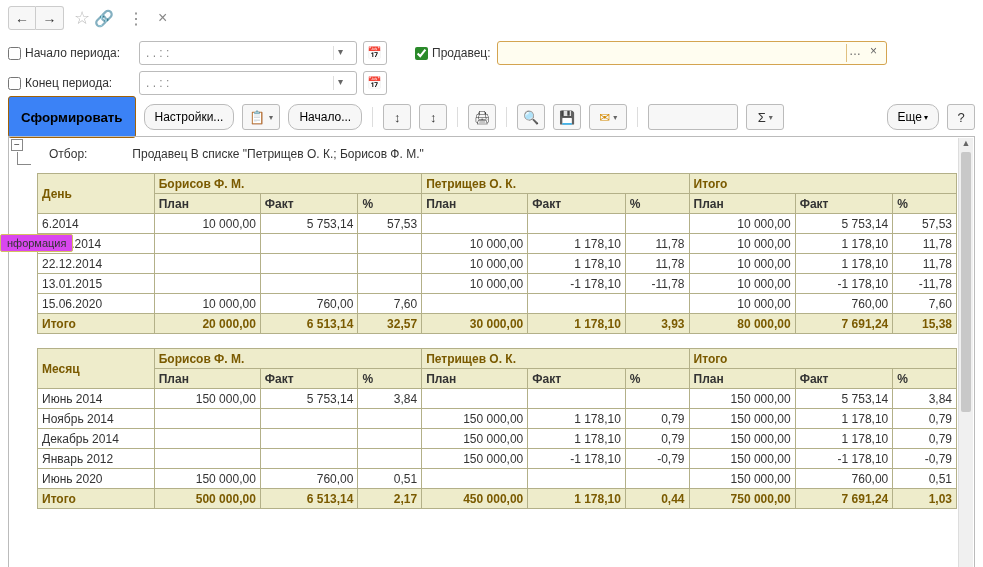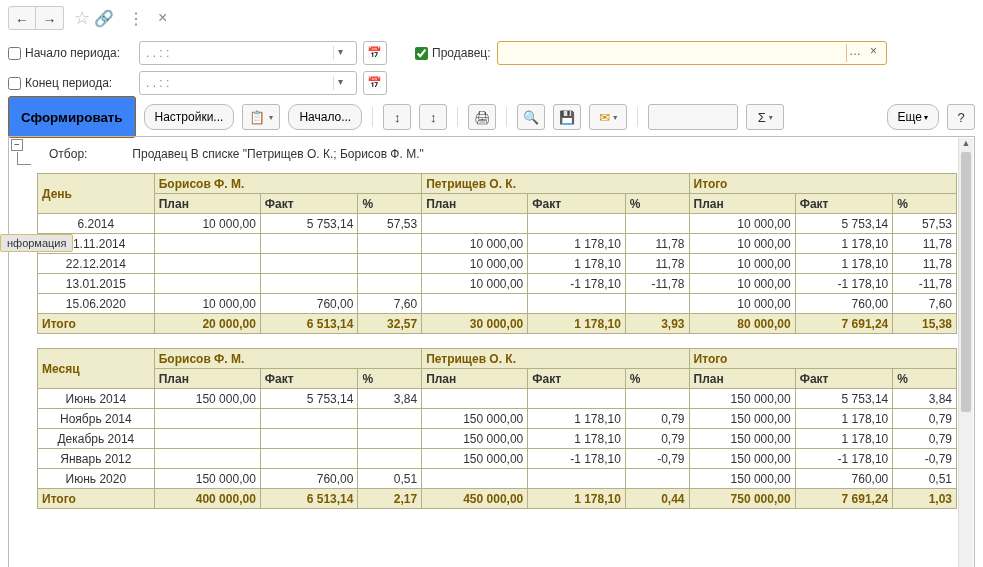--- a/index.html
+++ b/index.html
@@ -45,35 +45,35 @@
 
 .report-content { position: absolute; left: 28px; top: 8px; right: 16px; bottom: 16px; overflow: auto; }
 .filter-desc { font-size: 12px; padding: 2px 0 12px 12px; }
 .filter-desc .lbl { display: inline-block; width: 80px; }
 
 table.rpt { border-collapse: collapse; width: 920px; margin-bottom: 14px; }
 table.rpt td, table.rpt th { border: 1px solid #b3b088; padding: 2px 4px; font-size: 12px; height: 20px; }
 table.rpt th { background: #eeeccb; font-weight: bold; text-align: left; }
 table.rpt th.grp { color: #7a5a00; font-weight: bold; }
 table.rpt td { text-align: right; }
-table.rpt td.date { text-align: center; }
+table.rpt td.date { text-align: left; }
 table.rpt tr.total td { background: #eeeccb; font-weight: bold; color: #7a5a00; }
 table.rpt tr.total td.date { text-align: left; }
 
 .col-date { width: 110px; }
 .col-plan { width: 100px; }
 .col-fact { width: 92px; }
 .col-pct { width: 60px; }
 
 .scrollbar-v { position: absolute; right: 1px; top: 1px; bottom: 16px; width: 15px; background: #f0f0f0; border-left: 1px solid #ddd; }
 .scrollbar-v .thumb { position: absolute; left: 2px; right: 2px; top: 14px; height: 260px; background: #c8c8c8; border-radius: 2px; }
 .scrollbar-v .arrow { position: absolute; left: 0; right: 0; height: 14px; text-align: center; font-size: 9px; color: #666; cursor: pointer; }
 .scrollbar-v .arrow.up { top: 0; }
 
-.info-tag { position: absolute; left: 0; top: 234px; background: #e5e5e5; border: 1px solid #d4c060; padding: 2px 6px; font-size: 11px; border-radius: 2px; z-index: 10; }
+.info-tag { position: absolute; left: 0; top: 234px; background: #d946ef; border: 1px solid #d4c060; padding: 2px 6px; font-size: 11px; border-radius: 2px; z-index: 10; }
 </style>
 </head>
 <body>
 
 <div class="titlebar">
   <span class="nav-btn">←</span>
   <span class="nav-btn">→</span>
   <span class="star-btn">☆</span>
   <div class="titlebar-right">
     <span>🔗</span>
@@ -341,21 +341,21 @@
             <td>0,51</td>
             <td></td>
             <td></td>
             <td></td>
             <td>150 000,00</td>
             <td>760,00</td>
             <td>0,51</td>
           </tr>
           <tr class="total">
             <td class="date">Итого</td>
-            <td>400 000,00</td>
+            <td>500 000,00</td>
             <td>6 513,14</td>
             <td>2,17</td>
             <td>450 000,00</td>
             <td>1 178,10</td>
             <td>0,44</td>
             <td>750 000,00</td>
             <td>7 691,24</td>
             <td>1,03</td>
           </tr>
         </tbody>

